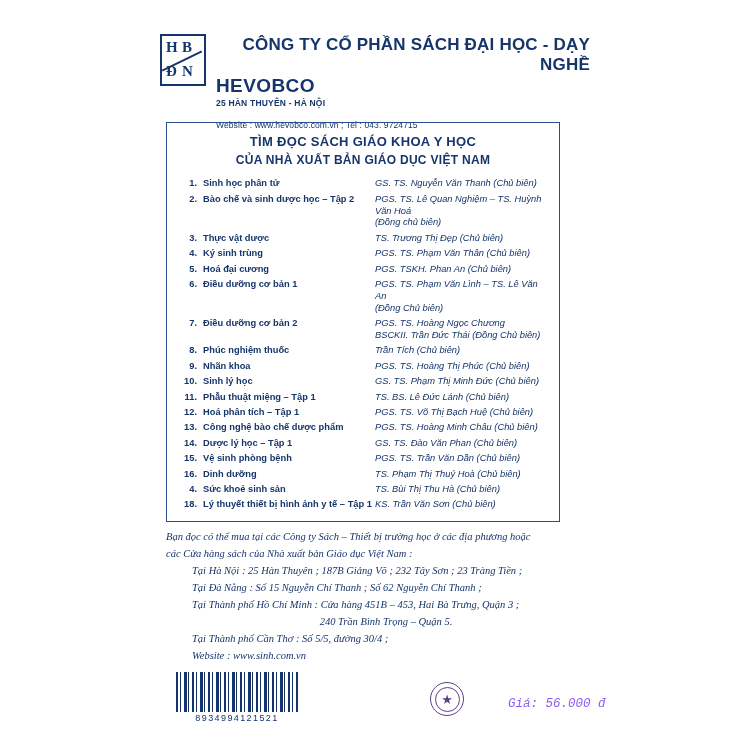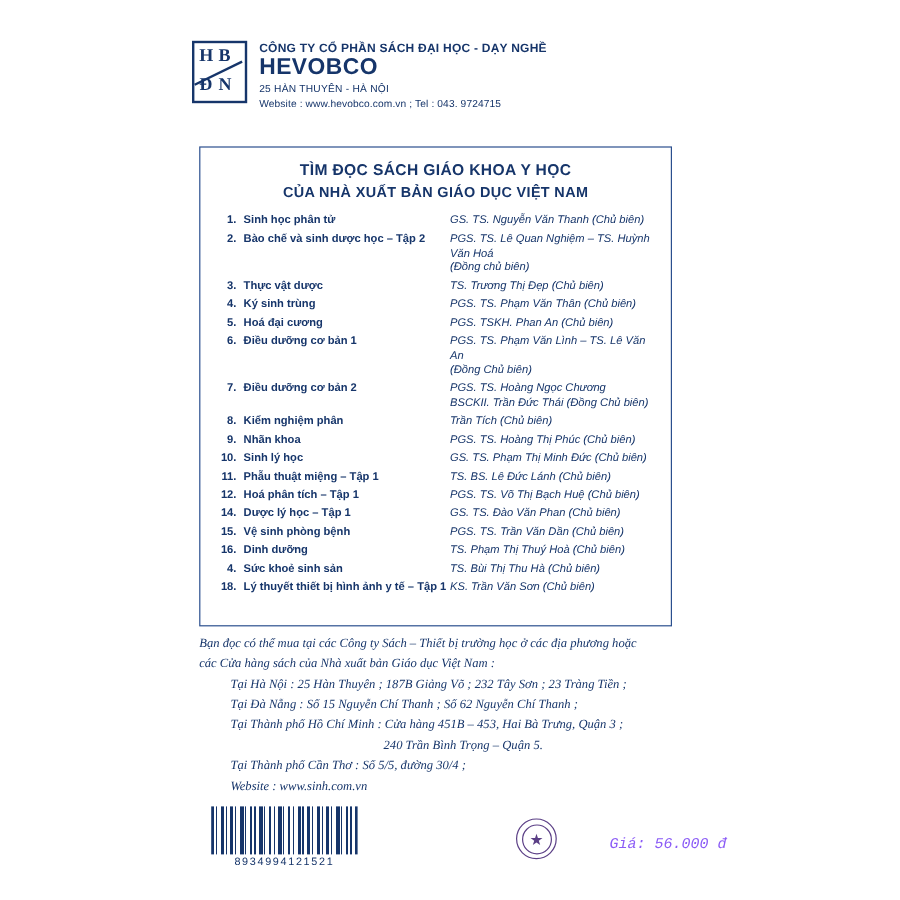--- a/index.html
+++ b/index.html
@@ -54,40 +54,40 @@
   .logo-box .diag {
     position: absolute;
     left: -2px; top: 50%;
     width: 44px; height: 0;
     border-top: 2px solid #16356a;
     transform: rotate(-26deg);
     transform-origin: center;
   }
   .header-text { padding-top: 1px; }
   .company-line {
-    font-size: 10px;
+    font-size: 17px;
     font-weight: bold;
     letter-spacing: 0.2px;
     color: #16356a;
     margin-bottom: 1px;
     text-align: right;
   }
   .brand {
     font-size: 19px;
     font-weight: bold;
     color: #16356a;
     letter-spacing: 0.4px;
     line-height: 1.05;
     margin-bottom: 2px;
   }
   .addr {
     font-size: 8.5px;
-    font-weight: normal;
-    color: #16356a;
-    margin-bottom: 2px;
+    font-weight: bold;
+    color: #16356a;
+    margin-bottom: 12px;
     letter-spacing: 0.2px;
   }
   .web {
     font-size: 8.5px;
     color: #16356a;
     letter-spacing: 0.1px;
   }
 
   
   .frame {
@@ -283,21 +283,21 @@
           <span class="title">Điều dưỡng cơ bản 1</span>
           <span class="author"><span>PGS. TS. Phạm Văn Lình – TS. Lê Văn An</span><span class="sub">(Đồng Chủ biên)</span></span>
         </div>
         <div class="row">
           <span class="num">7.</span>
           <span class="title">Điều dưỡng cơ bản 2</span>
           <span class="author"><span>PGS. TS. Hoàng Ngọc Chương</span><span class="sub">BSCKII. Trần Đức Thái (Đồng Chủ biên)</span></span>
         </div>
         <div class="row">
           <span class="num">8.</span>
-          <span class="title">Kiểm nghiệm phân</span>
+          <span class="title">Phúc nghiệm thuốc</span>
           <span class="author"><span>Trần Tích (Chủ biên)</span></span>
         </div>
         <div class="row">
           <span class="num">9.</span>
           <span class="title">Nhãn khoa</span>
           <span class="author"><span>PGS. TS. Hoàng Thị Phúc (Chủ biên)</span></span>
         </div>
         <div class="row">
           <span class="num">10.</span>
           <span class="title">Sinh lý học</span>
@@ -305,20 +305,25 @@
         </div>
         <div class="row">
           <span class="num">11.</span>
           <span class="title">Phẫu thuật miệng – Tập 1</span>
           <span class="author"><span>TS. BS. Lê Đức Lánh (Chủ biên)</span></span>
         </div>
         <div class="row">
           <span class="num">12.</span>
           <span class="title">Hoá phân tích – Tập 1</span>
           <span class="author"><span>PGS. TS. Võ Thị Bạch Huệ (Chủ biên)</span></span>
+        </div>
+        <div class="row">
+          <span class="num">13.</span>
+          <span class="title">Công nghệ bào chế dược phẩm</span>
+          <span class="author"><span>PGS. TS. Hoàng Minh Châu (Chủ biên)</span></span>
         </div>
         <div class="row">
           <span class="num">14.</span>
           <span class="title">Dược lý học – Tập 1</span>
           <span class="author"><span>GS. TS. Đào Văn Phan (Chủ biên)</span></span>
         </div>
         <div class="row">
           <span class="num">15.</span>
           <span class="title">Vệ sinh phòng bệnh</span>
           <span class="author"><span>PGS. TS. Trần Văn Dần (Chủ biên)</span></span>

